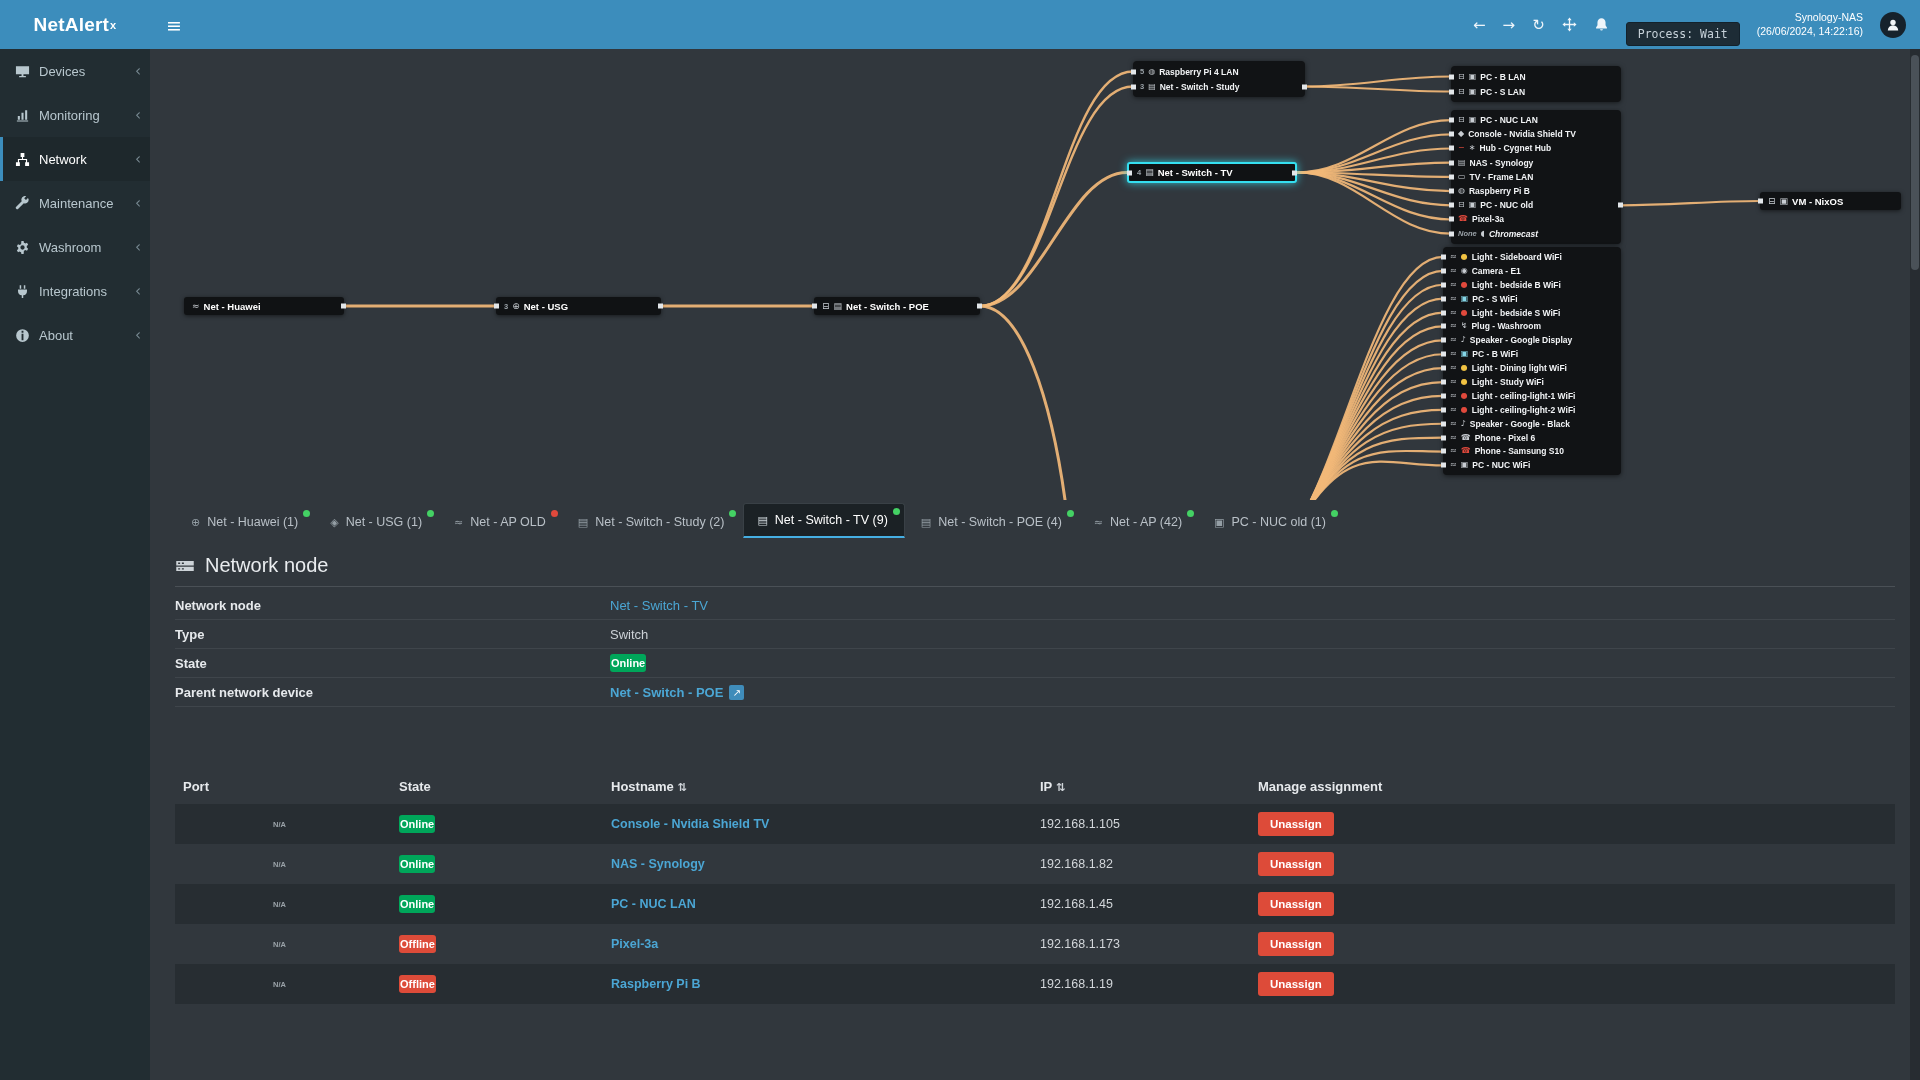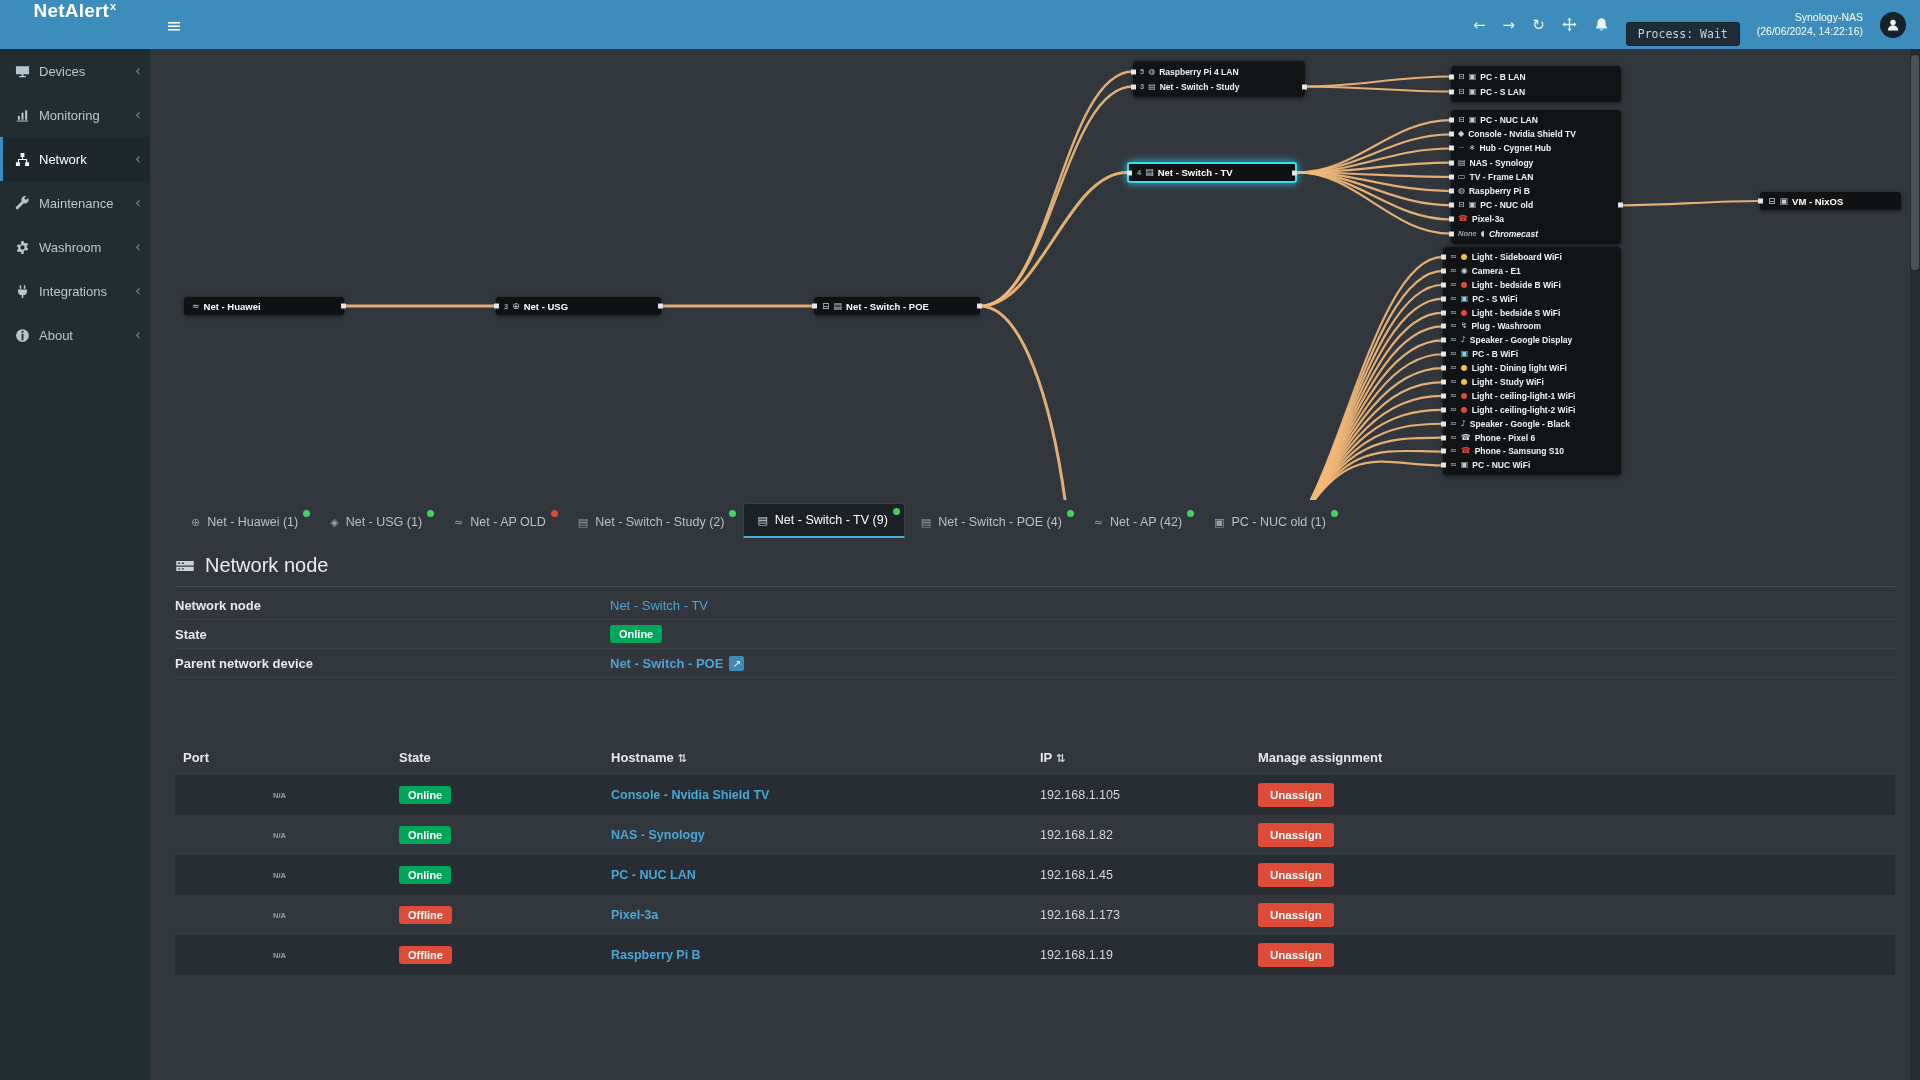--- a/index.html
+++ b/index.html
@@ -3,21 +3,21 @@
 <meta charset="utf-8">
 <style>
   * { margin:0; padding:0; box-sizing:border-box; }
   html,body { width:1920px; height:1080px; overflow:hidden; background:#31373d;
               font-family:"Liberation Sans",sans-serif; }
   a { text-decoration:none; }
 
   
   #topbar { position:fixed; top:0; left:0; right:0; height:49px; background:#3c8dbc;
             display:flex; align-items:stretch; z-index:30; }
-  #logo { width:150px; display:flex; justify-content:center;
+  #logo { width:150px; display:flex; align-items:center; justify-content:center;
           color:#fff; font-size:19px; font-weight:700; letter-spacing:.2px; cursor:pointer; }
   #logo sup { font-size:11px; margin-left:1px; }
   #hamburger { width:48px; background:transparent; border:none; color:#fff; font-size:19px;
                cursor:pointer; font-family:"DejaVu Sans",sans-serif; }
   #nav-right { margin-left:auto; display:flex; align-items:center; gap:17px; padding-right:14px; }
   .hico { color:#eef5fa; font-size:15px; cursor:pointer; font-family:"DejaVu Sans",sans-serif;
           display:flex; align-items:center; }
   .hico svg { width:15px; height:15px; fill:#eef5fa; }
   #process-pill { font-family:"DejaVu Sans Mono",monospace; font-size:11.5px; color:#c7d2da;
                   background:#1d2c36; border:1px solid #13212b; border-radius:3px;
@@ -75,21 +75,21 @@
            color:#e9ecef; padding-bottom:9px; border-bottom:1px solid #4a5056; }
   h2.sec svg { width:20px; height:20px; fill:#cdd3d8; }
   #details { margin-top:4px; }
   .drow { display:flex; align-items:center; min-height:29px; border-bottom:1px solid #3f454b;
           font-size:13px; }
   .dl { width:435px; font-weight:700; color:#e6e9ec; flex:none; }
   .dv { color:#ccd1d6; display:flex; align-items:center; }
   a.blue { color:#4ba6d4; cursor:pointer; }
   a.blue.bold { font-weight:700; }
   .badge { display:inline-block; background:#00a65a; color:#fff; font-size:11px; font-weight:700;
-           padding:3px 9px; border-radius:3px; }
+           padding:3px 1px; border-radius:3px; }
   .badge.off { background:#dd4b39; }
   .extbox { display:inline-flex; width:15px; height:15px; background:#3f8cba; border-radius:2px;
             color:#fff; font-size:10px; align-items:center; justify-content:center; margin-left:6px;
             cursor:pointer; font-family:"DejaVu Sans",sans-serif; }
   #sec-dev { margin-top:62px; }
   table { width:100%; border-collapse:collapse; margin-top:26px; table-layout:fixed; }
   th { text-align:left; font-size:13px; color:#e6e9ec; padding:10px 8px; font-weight:700; }
   .sort { font-family:"DejaVu Sans",sans-serif; font-size:11px; color:#cfd4d9; margin-left:4px; }
   td { font-size:12.5px; color:#d2d6da; padding:8px 8px; height:38px; vertical-align:middle; }
   tr.odd td { background:#272d32; }
@@ -508,20 +508,24 @@
           <path fill-rule="evenodd" d="M1 4h14v3.5H1zm1.5 1.2h1.6v1.1H2.5zm3 0h1.6v1.1H5.5zM1 8.5h14V12H1zm1.5 1.2h1.6v1.1H2.5zm3 0h1.6v1.1H5.5z"></path>
         </svg>
       <span>Network node</span>
     </h2>
     <div id="details">
         <div class="drow">
           <span class="dl">Network node</span>
           <span class="dv">
             <a class="blue">Net - Switch - TV</a>
           </span>
+        </div>
+        <div class="drow">
+          <span class="dl">Type</span>
+          <span class="dv">Switch</span>
         </div>
         <div class="drow">
           <span class="dl">State</span>
           <span class="dv">
             <span class="badge">Online</span>
           </span>
         </div>
         <div class="drow">
           <span class="dl">Parent network device</span>
           <span class="dv">

